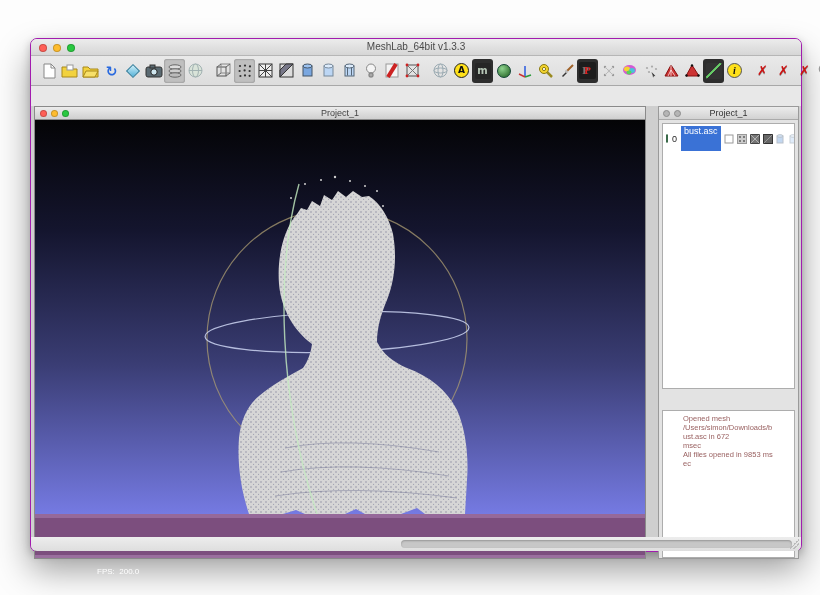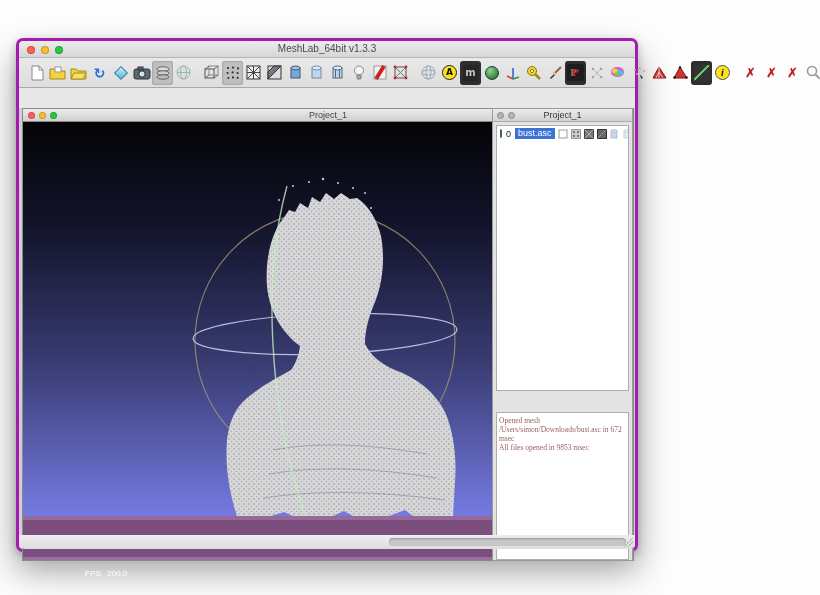--- a/index.html
+++ b/index.html
@@ -1,19 +1,19 @@
 <!DOCTYPE html>
 <html><head>
 <meta charset="utf-8">
 <style>
   * { margin:0; padding:0; box-sizing:border-box; }
   html,body { width:820px; height:595px; background:#fdfdfd; font-family:"Liberation Sans",sans-serif; overflow:hidden; }
 
-  .window { position:absolute; left:16px; top:38px; width:622px; height:514px;
-    border-radius:7px; background:#e8e8e8; border:3px solid #a21caf;
+  .window { position:absolute; left:30px; top:38px; width:772px; height:514px;
+    border-radius:7px; background:#e8e8e8; border:1px solid #a21caf;
     box-shadow:0 18px 34px rgba(0,0,0,.38), 0 3px 8px rgba(0,0,0,.22); }
 
   
   .titlebar { position:absolute; left:0; top:0; right:0; height:17px;
     border-radius:6px 6px 0 0; background:linear-gradient(#ececec,#d6d6d6);
     border-bottom:1px solid #b6b6b6; }
   .lights { position:absolute; left:8px; top:5px; display:flex; gap:6px; }
   .light { width:8px; height:8px; border-radius:50%; border:0.5px solid rgba(0,0,0,.2); }
   .light.red{background:#ff5f57}.light.yellow{background:#febc2e}.light.green{background:#29c840}
   .win-title { position:absolute; left:0; right:0; top:2px; text-align:center;
@@ -78,27 +78,27 @@
   .dock-btn { width:7px; height:7px; border-radius:50%; background:#b5b5b5; border:1px solid #8c8c8c; }
   .dock-title { position:absolute; left:0; right:0; top:1px; text-align:center; font-size:9px; color:#333; }
 
   .layer-list { position:absolute; left:3px; right:3px; top:16px; height:266px;
     background:#fff; border:1px solid #adadad; overflow:hidden; }
   .layer-row { display:flex; align-items:center; gap:2px; padding:2px 1px; font-size:9px; }
   .layer-flag { width:3px; height:10px; background:#335a9a; }
   .eye-ic { width:13px; height:9px; border-radius:2px; border:1px solid #3a6a4a;
     background:radial-gradient(circle at 50% 50%,#fff 0 2px,#58a878 2.5px); }
   .layer-index { color:#222; padding:0 2px; }
-  .layer-name { background:#3a72d6; color:#fff; padding:0 3px 1px; font-size:9px; }
+  .layer-name { background:#3a72d6; color:#fff; padding:0 3px 15px; font-size:9px; }
   .mini { width:10px; height:10px; flex:0 0 auto; margin-left:1px; }
   .mini svg { display:block; }
 
   .log-box { position:absolute; left:3px; right:3px; top:303px; height:148px;
-    background:#fff; border:1px solid #adadad; padding:3px 2px;
-    font-family:Liberation Serif, serif; font-size:7.5px; line-height:9px;
+    background:#fff; border:1px solid #adadad; padding:3px 20px;
+    font-family:Liberation Sans, sans-serif; font-size:7.5px; line-height:9px;
     color:#9a6262; white-space:pre-wrap; word-break:break-all; }
 
   
   .statusbar { position:absolute; left:0; right:0; bottom:0; height:14px;
     background:linear-gradient(#ededed,#dedede); border-radius:0 0 6px 6px; }
   .progress { position:absolute; left:370px; right:9px; top:3px; height:8px; border-radius:4px;
     background:#c7c7c7; box-shadow:inset 0 1px 2px rgba(0,0,0,.25); }
   .grip { position:absolute; right:2px; bottom:2px; width:10px; height:10px;
     background:linear-gradient(135deg,transparent 50%,#bbb 50%,#bbb 56%,transparent 56%,transparent 70%,#bbb 70%,#bbb 76%,transparent 76%); }
 

